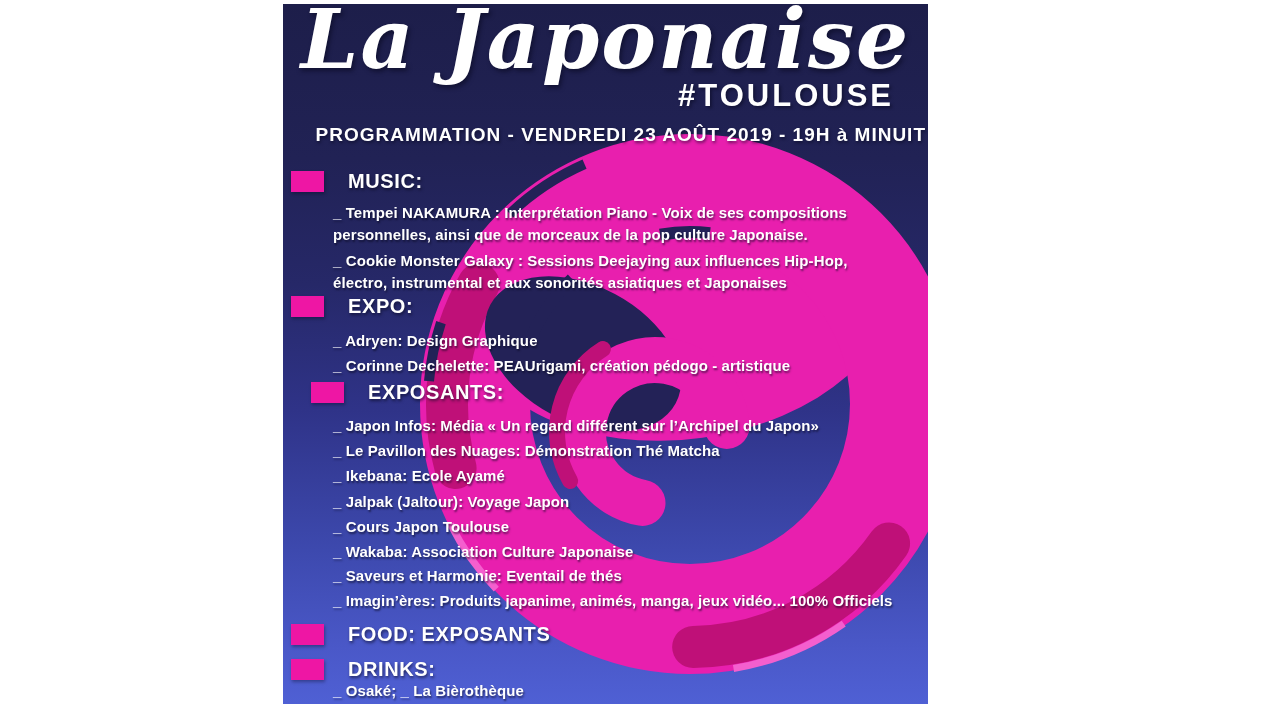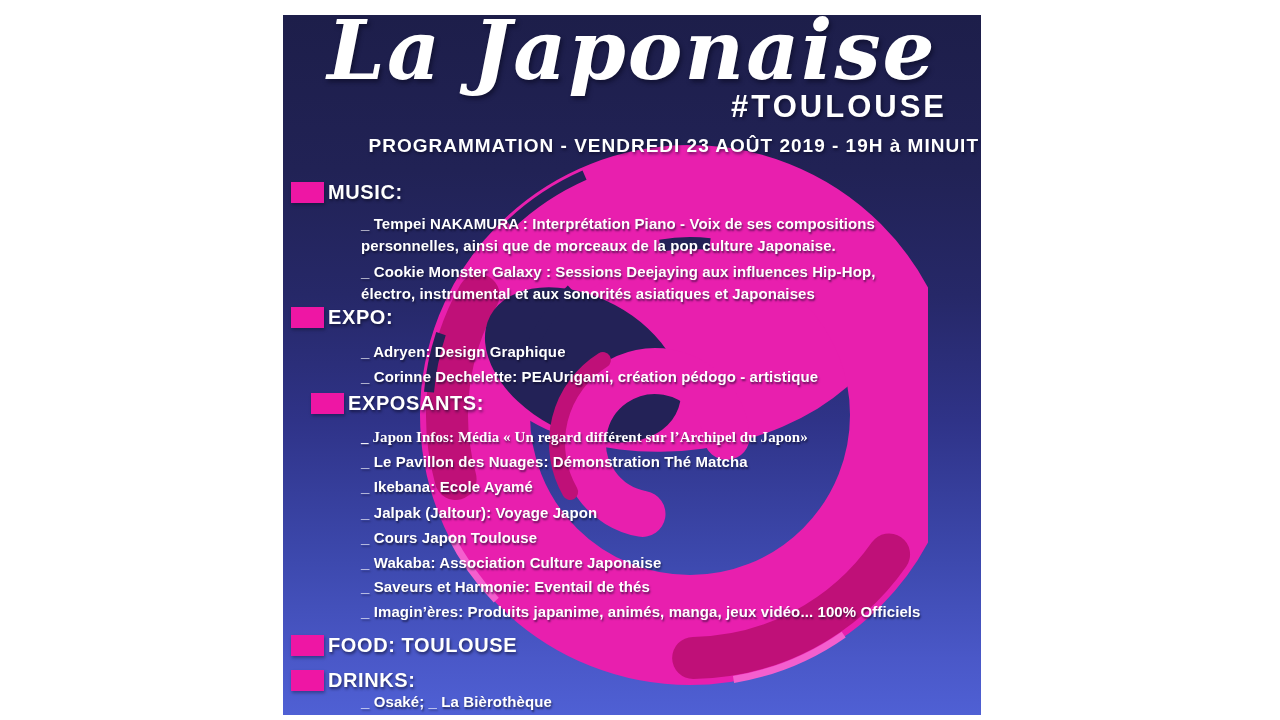--- a/index.html
+++ b/index.html
@@ -1,21 +1,21 @@
 <!DOCTYPE html>
 <html><head>
 <meta charset="utf-8">
 <style>
   html,body{margin:0;padding:0;}
   body{
     width:1280px;height:720px;background:#ffffff;position:relative;
     font-family:"Liberation Sans", sans-serif;overflow:hidden;
   }
   .poster{
-    position:absolute;left:283px;top:15px;width:698px;height:700px;overflow:hidden;
+    position:absolute;left:283px;top:4px;width:645px;height:700px;overflow:hidden;
     background:linear-gradient(180deg,#1d1e4a 0%,#212255 22%,#262868 40%,#2f3388 58%,#3d49ae 78%,#4a58c8 92%,#4f60d4 100%);
   }
   .enso{position:absolute;left:0;top:0;width:645px;height:700px;z-index:1;}
   .layer{position:absolute;z-index:2;color:#fff;}
   .title{
     left:0;right:0;top:-12px;text-align:center;
     font-family:"DejaVu Serif", serif;font-style:italic;font-weight:bold;
     font-size:82px;line-height:1.15;letter-spacing:2px;
     text-shadow:2px 3px 4px rgba(8,8,30,.55);
     white-space:nowrap;
@@ -24,35 +24,34 @@
     top:74px;right:34px;
     font-size:31px;font-weight:700;letter-spacing:3px;
     text-shadow:2px 2px 3px rgba(8,8,30,.5);
   }
   .program{
     top:120px;left:2px;right:2px;text-align:right;
     font-size:19px;font-weight:800;letter-spacing:1px;white-space:nowrap;
     text-shadow:1px 2px 3px rgba(8,8,30,.55);
   }
   .heading{
-    left:8px;display:flex;align-items:center;gap:4px;
+    left:8px;display:flex;align-items:center;gap:24px;
   }
   .bullet{
     width:33px;height:21px;background:#ee16a4;flex:0 0 auto;
     box-shadow:1px 2px 3px rgba(8,8,30,.35);
   }
   .heading .hlabel{
     font-size:20px;font-weight:800;letter-spacing:.6px;white-space:nowrap;
     text-shadow:1px 2px 3px rgba(8,8,30,.6);
   }
   .item{
     left:50px;font-size:15px;font-weight:700;letter-spacing:.1px;
     line-height:22px;white-space:nowrap;
     text-shadow:1px 2px 2px rgba(8,8,30,.6);
-    margin-left:28px;
   }
 </style>
 </head>
 <body>
 
 <div class="poster">
 
   <svg class="enso" viewBox="0 0 645 700">
     <ellipse cx="365" cy="152" rx="38" ry="10" fill="#e81fae" transform="rotate(-12 365 152)"></ellipse>
     <ellipse cx="400" cy="295" rx="215" ry="140" fill="#e81fae" transform="rotate(-8 400 295)"></ellipse>
@@ -91,21 +90,21 @@
     <div>_ Adryen: Design Graphique</div>
   </div>
   <div class="layer item" style="top:351px;">
     <div>_ Corinne Dechelette: PEAUrigami, création pédogo - artistique</div>
   </div>
 
   <div class="layer heading" style="top:377px;padding-left:20px;">
     <span class="bullet"></span>
     <span class="hlabel">EXPOSANTS:</span>
   </div>
-  <div class="layer item" style="top:411px;font-family:Liberation Serif, serif;">
+  <div class="layer item" style="top:411px;">
     <div>_ Japon Infos: Média « Un regard différent sur l’Archipel du Japon»</div>
   </div>
   <div class="layer item" style="top:436px;">
     <div>_ Le Pavillon des Nuages: Démonstration Thé Matcha</div>
   </div>
   <div class="layer item" style="top:487px;">
     <div>_ Jalpak (Jaltour): Voyage Japon</div>
   </div>
   <div class="layer item" style="top:461px;">
     <div>_ Ikebana: Ecole Ayamé</div>
@@ -118,21 +117,21 @@
   </div>
   <div class="layer item" style="top:561px;">
     <div>_ Saveurs et Harmonie: Eventail de thés</div>
   </div>
   <div class="layer item" style="top:586px;">
     <div>_ Imagin’ères: Produits japanime, animés, manga, jeux vidéo... 100% Officiels</div>
   </div>
 
   <div class="layer heading" style="top:619px;">
     <span class="bullet"></span>
-    <span class="hlabel">FOOD: TOULOUSE</span>
+    <span class="hlabel">FOOD: EXPOSANTS</span>
   </div>
 
   <div class="layer heading" style="top:654px;">
     <span class="bullet"></span>
     <span class="hlabel">DRINKS:</span>
   </div>
   <div class="layer item" style="top:676px;">
     <div>_ Osaké; _ La Bièrothèque</div>
   </div>
 

